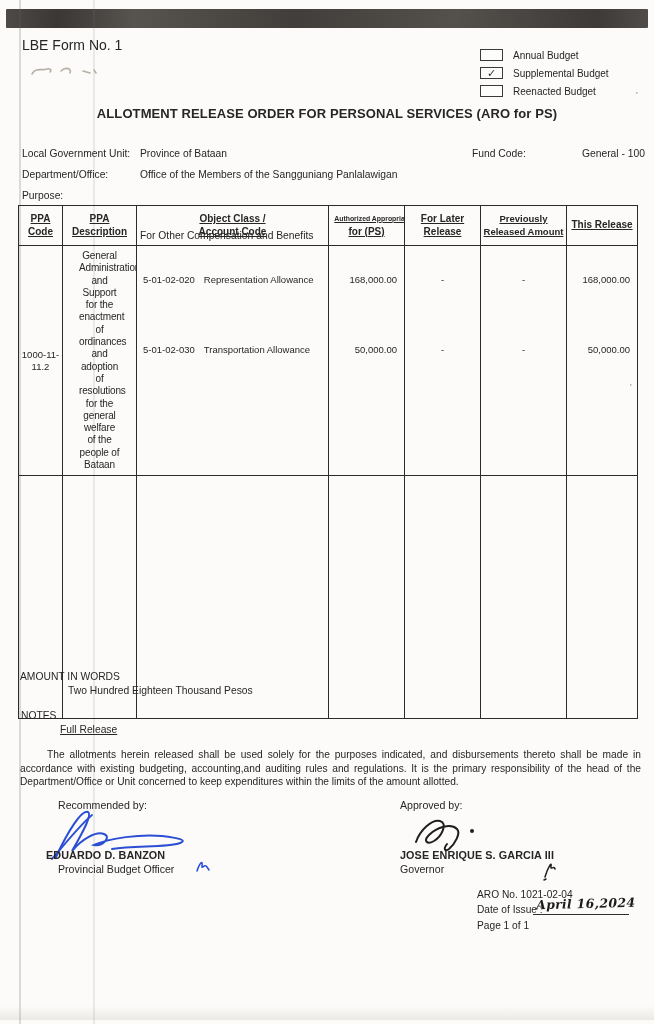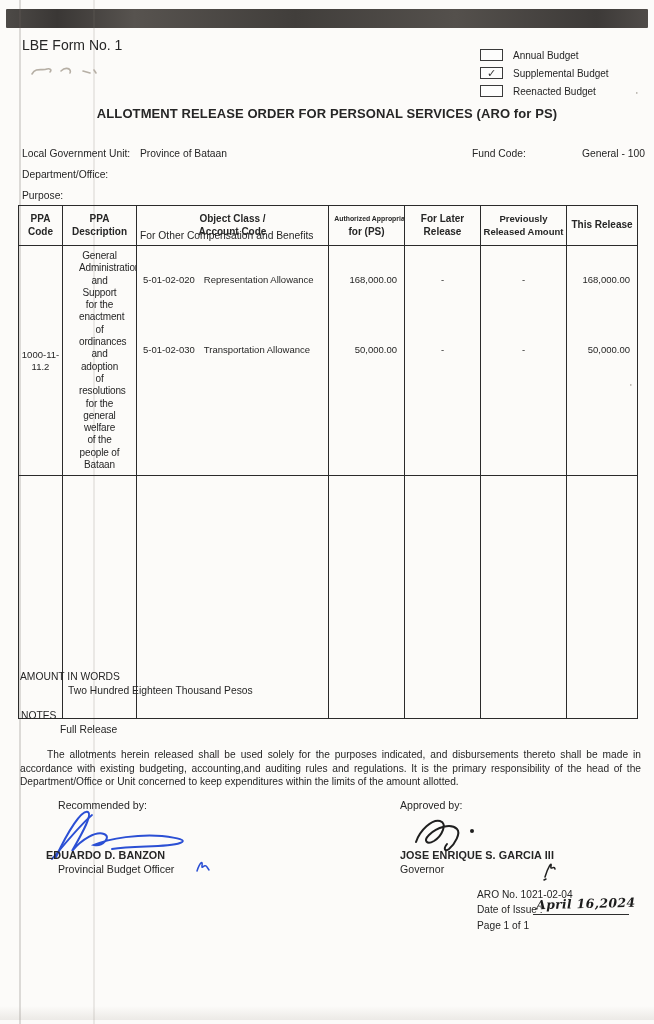--- a/index.html
+++ b/index.html
@@ -53,21 +53,21 @@
 
   
   .aro-table {
     position:absolute; left:18px; top:205px;
     border-collapse:collapse; table-layout:fixed; width:619px;
   }
   .aro-table td { border:1.2px solid #2b2b2b; vertical-align:middle; overflow:hidden; }
   .hdr { text-align:center; font-weight:bold; font-size:10px; line-height:12.5px; }
   .hdr .small-line { display:block; font-size:8px; white-space:nowrap; transform:scaleX(0.86); transform-origin:center; }
   .hdr-prev { font-size:9.5px; }
-  tr.header-row { height:40px; }
+  tr.header-row { height:40px;text-decoration:underline; }
   tr.data-row { height:145px; }
   tr.total-row { height:28px; }
   tr.filler-row { height:243px; }
 
   .cell-ppa-code { text-align:center; font-size:9.5px; line-height:12px; padding:1px; }
   .cell-desc { text-align:center; font-size:10px; line-height:12.3px; padding:4px 16px; letter-spacing:-0.15px; }
   td.rel { position:relative; vertical-align:top; }
   .line-a { position:absolute; top:28px; left:0; right:0; }
   .line-b { position:absolute; top:98px; left:0; right:0; }
   .acct { padding-left:6px; font-size:9.5px; white-space:nowrap; }
@@ -139,20 +139,21 @@
     </div>
   </div>
 
   <div class="title">ALLOTMENT RELEASE ORDER FOR PERSONAL SERVICES (ARO for PS)</div>
 
   <div class="meta-label" style="left:22px; top:148px;">Local Government Unit:</div>
   <div class="meta-value" style="left:140px; top:148px;">Province of Bataan</div>
   <div class="meta-label" style="left:472px; top:148px;">Fund Code:</div>
   <div class="meta-value" style="left:556px; top:148px;margin-left:26px;">General - 100</div>
   <div class="meta-label" style="left:22px; top:169px;">Department/Office:</div>
+  <div class="meta-value" style="left:140px; top:169px;">Office of the Members of the Sangguniang Panlalawigan</div>
   <div class="meta-label" style="left:22px; top:190px;">Purpose:</div>
   <div class="meta-value" style="left:140px; top:190px;margin-top:40px;">For Other Compensation and Benefits</div>
 
   <table class="aro-table">
     <colgroup>
       <col style="width:44px">
         <col style="width:74px">
         <col style="width:192px">
       <col style="width:76px">
         <col style="width:76px">
@@ -222,21 +223,21 @@
           <td></td>
           <td></td>
           <td></td>
     </tr>
   </tbody>
     </table>
 
   <div class="sec-label" style="left:20px; top:671px;">AMOUNT IN WORDS</div>
   <div class="sec-value" style="left:60px; top:685px;margin-left:8px;">Two Hundred Eighteen Thousand Pesos</div>
   <div class="sec-label" style="left:21px; top:710px;">NOTES</div>
-  <div class="sec-value" style="left:60px; top:724px;">Full Release</div>
+  <div class="sec-value" style="left:60px; top:724px;text-decoration:underline;">Full Release</div>
 
   <div class="disclaimer">The allotments herein released shall be used solely for the purposes indicated, and disbursements thereto shall be made in accordance with existing budgeting, accounting,and auditing rules and regulations. It is the primary responsibility of the head of the Department/Office or Unit concerned to keep expenditures within the limits of the amount allotted.</div>
 
   <div class="sig-caption" style="left:58px; top:799px;">Recommended by:</div>
   <svg class="sig-svg" style="left:42px; top:803px;" width="155" height="58" viewBox="0 0 155 58">
     <path d="M14,54 C26,28 40,6 46,9 C51,12 37,36 30,48 C40,36 54,28 62,31 C70,34 60,44 52,42 C68,35 98,31 120,33 C136,35 146,37 138,40 C124,45 92,42 70,46" fill="none" stroke-width="2" stroke-linecap="round" stroke="#2b4fd4"></path>
     <path d="M10,56 C22,42 38,22 50,12" fill="none" stroke-width="1.8" stroke-linecap="round" stroke="#2b4fd4"></path>
   </svg>
   <div class="sig-name" style="left:46px; top:849px;">EDUARDO D. BANZON</div>
   <div class="sig-title" style="left:58px; top:863px;">Provincial Budget Officer</div>

